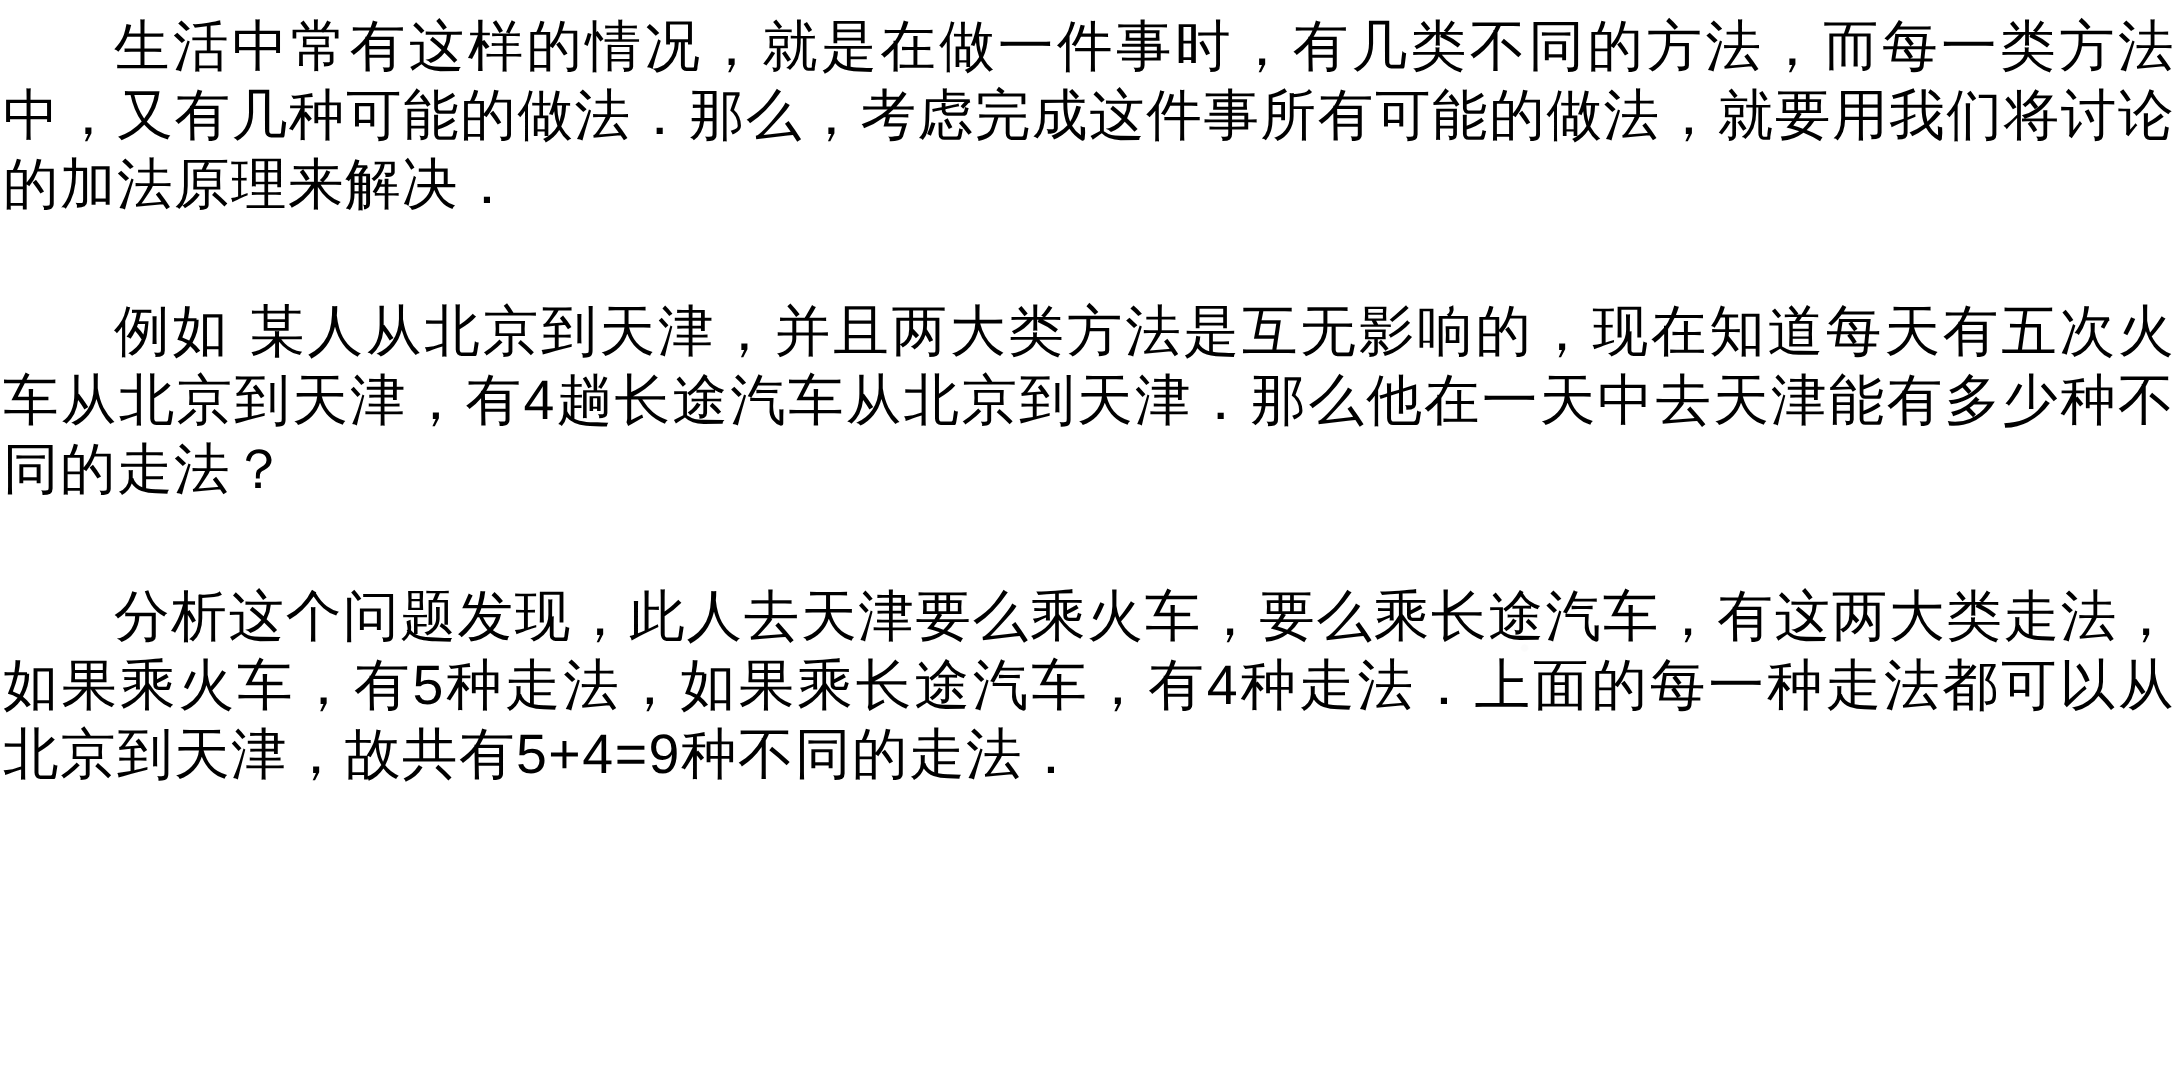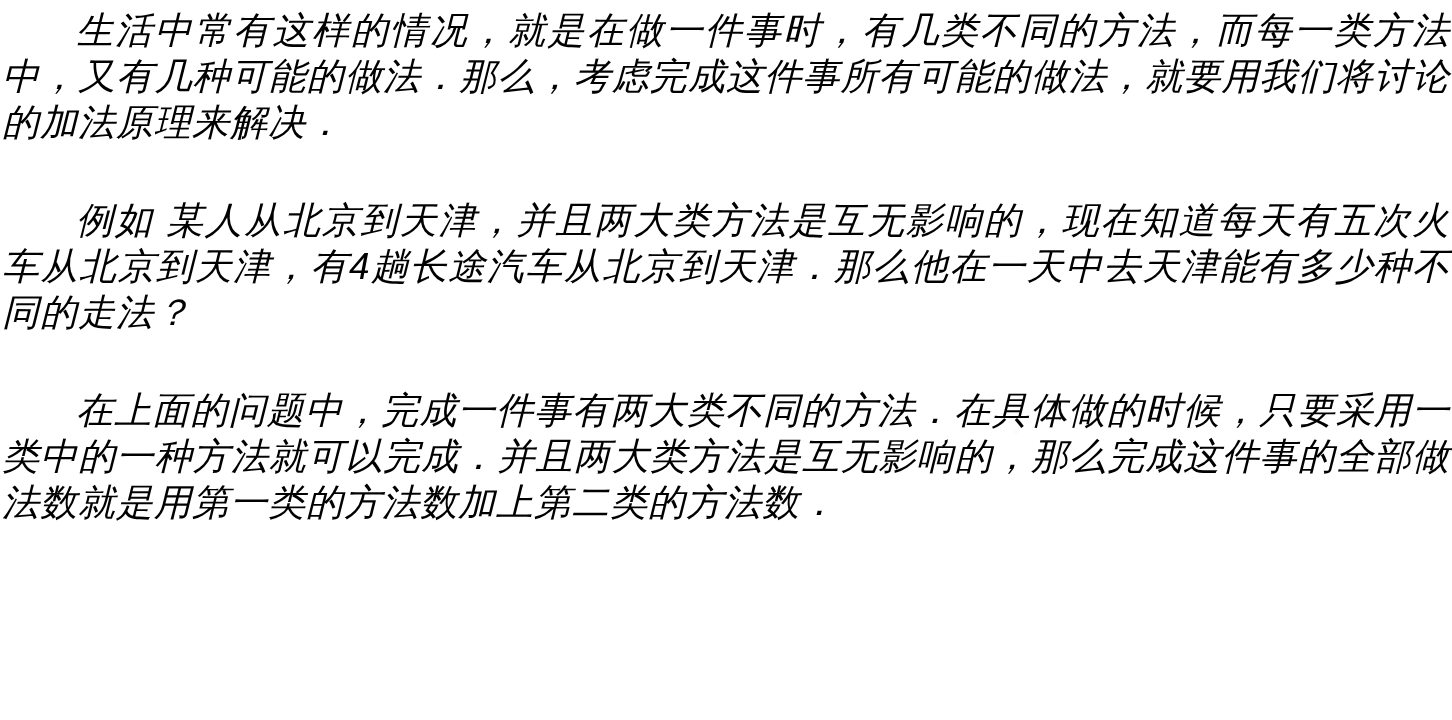--- a/index.html
+++ b/index.html
@@ -21,31 +21,30 @@
       radial-gradient(circle at 20% 30%, rgba(0,0,0,0.015) 0 2px, transparent 3px),
       radial-gradient(circle at 70% 60%, rgba(0,0,0,0.015) 0 2px, transparent 3px),
       #ffffff;
     font-family: "Liberation Sans", "DejaVu Sans", sans-serif;
     font-size: 37px;
     line-height: 46px;
     letter-spacing: 1px;
     color: #000000;
     text-align: justify;
     text-justify: inter-ideograph;
-    font-style: italic;
   }
   .para {
     margin: 0;
     text-indent: 2em;
     word-break: break-all;
   }
   .para + .para {
     margin-top: 52px;
   }
 </style>
 </head>
 <body>
 
 <div class="page">
   <p class="para">生活中常有这样的情况，就是在做一件事时，有几类不同的方法，而每一类方法中，又有几种可能的做法．那么，考虑完成这件事所有可能的做法，就要用我们将讨论的加法原理来解决．</p>
   <p class="para">例如 某人从北京到天津，并且两大类方法是互无影响的，现在知道每天有五次火车从北京到天津，有4趟长途汽车从北京到天津．那么他在一天中去天津能有多少种不同的走法？</p>
-  <p class="para">在上面的问题中，完成一件事有两大类不同的方法．在具体做的时候，只要采用一类中的一种方法就可以完成．并且两大类方法是互无影响的，那么完成这件事的全部做法数就是用第一类的方法数加上第二类的方法数．</p>
+  <p class="para">分析这个问题发现，此人去天津要么乘火车，要么乘长途汽车，有这两大类走法，如果乘火车，有5种走法，如果乘长途汽车，有4种走法．上面的每一种走法都可以从北京到天津，故共有5+4=9种不同的走法．</p>
 </div>
 
 </body></html>

